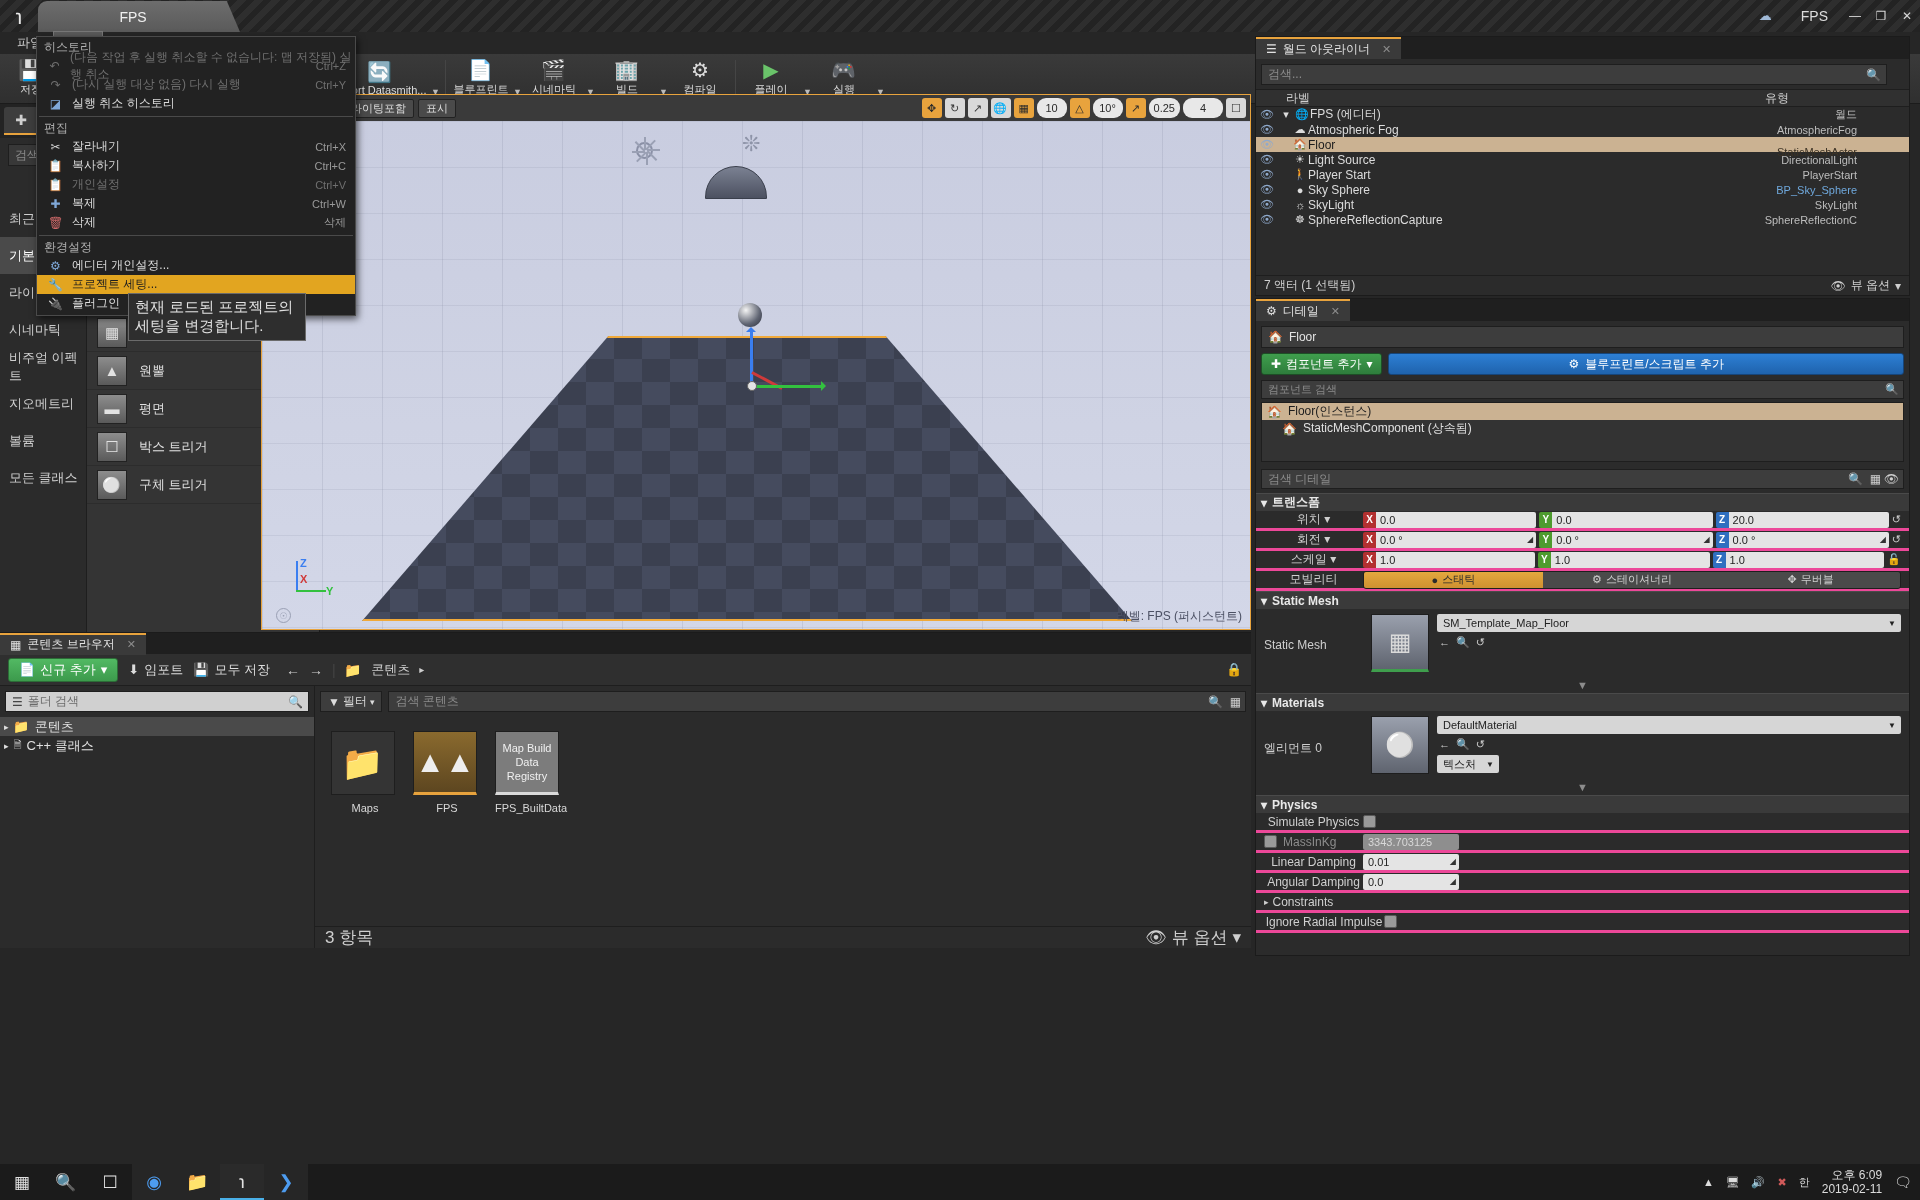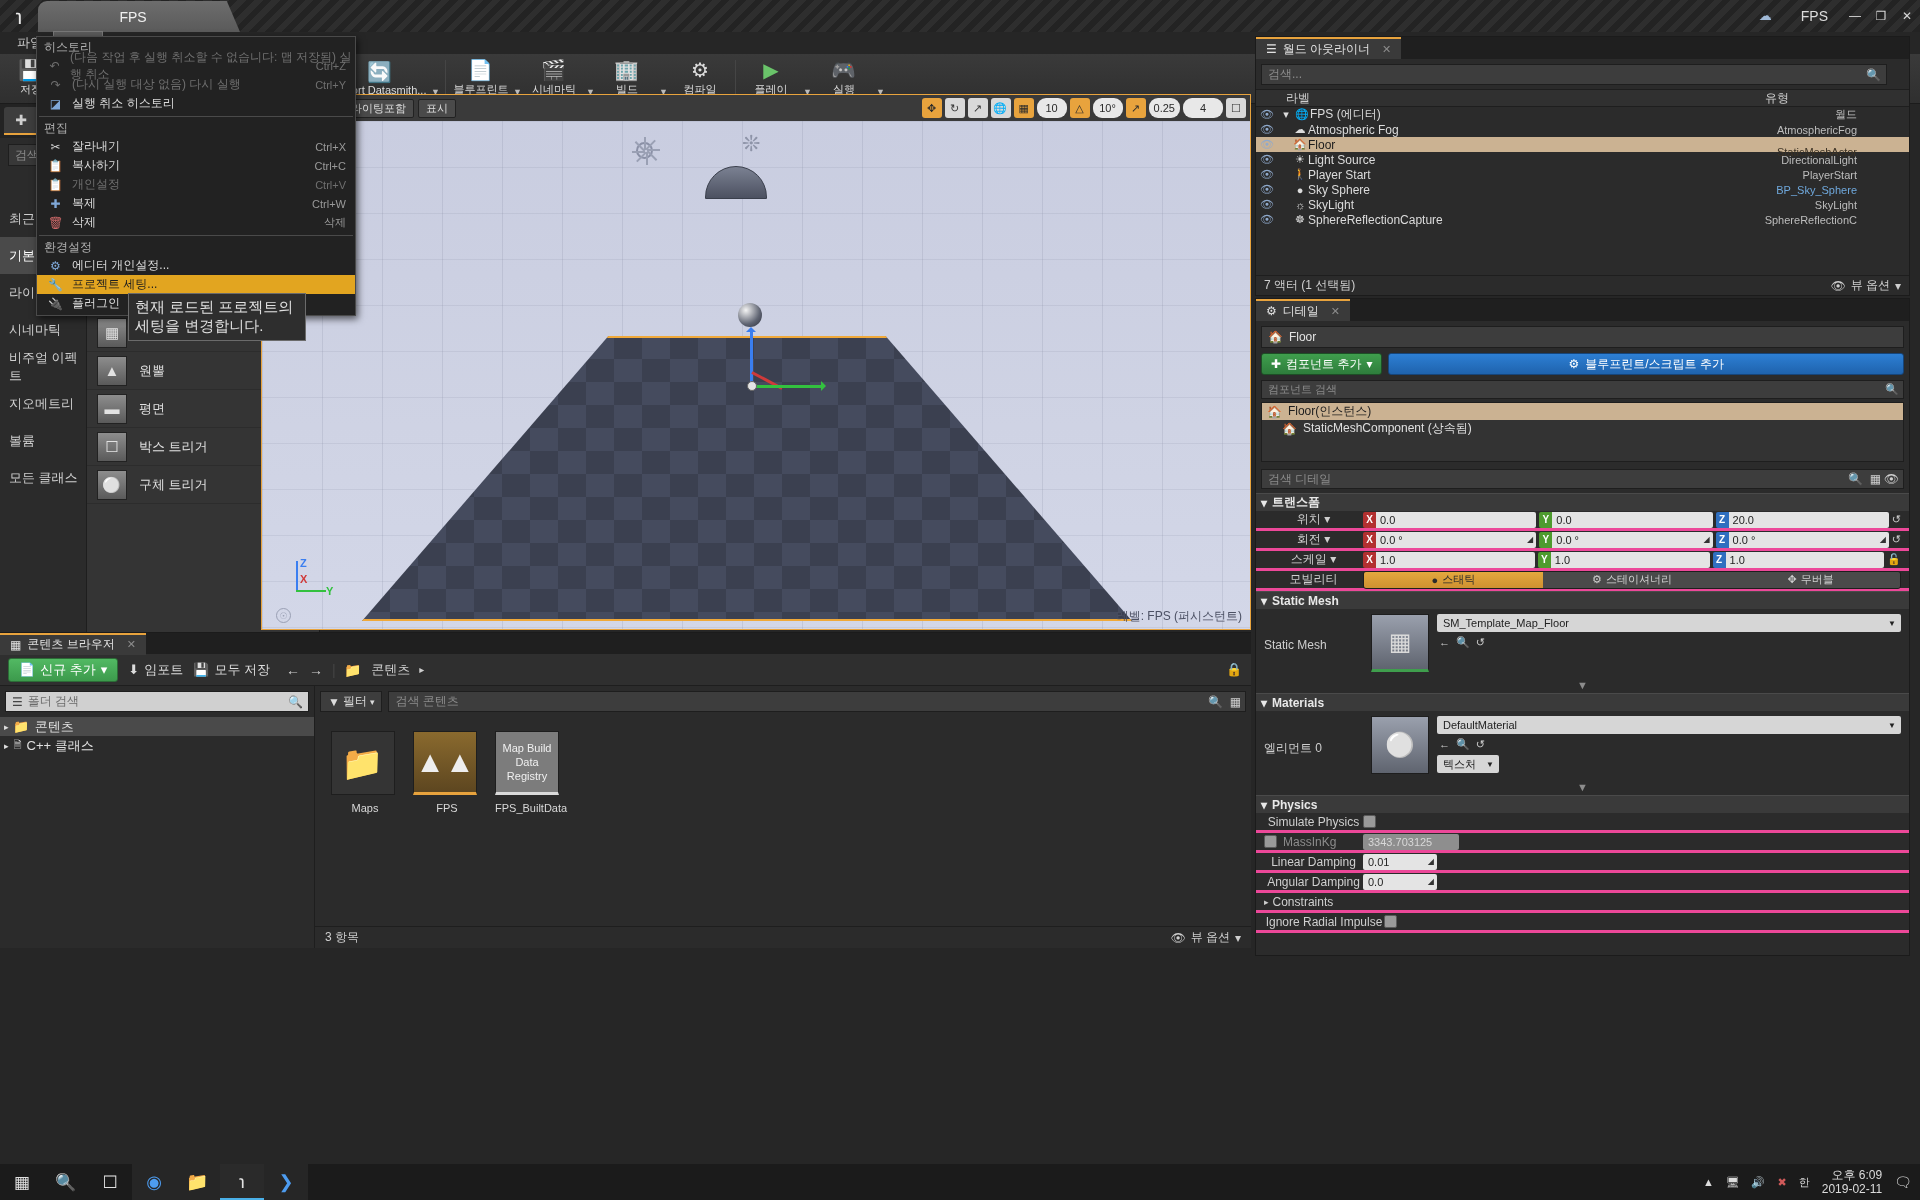--- a/index.html
+++ b/index.html
@@ -203,21 +203,21 @@
   .asset-ctl { flex:1; display:flex; flex-direction:column; gap:4px; }
   .combo { height:18px; background:#d6d6d6; color:#222; font-size:11px; display:flex;
       align-items:center; padding:0 6px; border-radius:2px; position:relative; }
   .combo .cv { position:absolute; right:5px; font-size:8px; }
   .mini-row { display:flex; gap:6px; color:#cfcfcf; font-size:11px; padding-left:2px; }
   .collapse-arrow { text-align:center; color:#8c8c8c; font-size:11px; padding:2px 0; }
   .chk { width:13px; height:13px; background:#9a9a9a; border:1px solid #5a5a5a; border-radius:2px; }
   .chk.on { background:#e8e8e8; color:#2d6fd0; font-size:10px; display:flex;
       align-items:center; justify-content:center; }
   .txtfield { height:16px; background:#e4e4e4; color:#222; font-size:11px; display:flex;
-      align-items:center; padding:0 5px; border-radius:2px; width:74px; position:relative; }
+      align-items:center; padding:0 5px; border-radius:2px; width:96px; position:relative; }
   .txtfield.dim { background:#8e8e8e; color:#d8d8d8; width:96px; }
   .txtfield .knob { position:absolute; right:3px; color:#333; font-size:8px; }
 
   
   .cbrowser { position:absolute; left:0; top:632px; width:1251px; height:316px;
       background:#2b2b2b; border-top:1px solid #1b1b1b; }
   .cb-tabbar { height:21px; background:#1f1f1f; display:flex; align-items:center; }
   .cb-toolbar { height:32px; display:flex; align-items:center; gap:10px; padding:0 8px;
       background:#2f2f2f; border-bottom:1px solid #1e1e1e; }
   .cb-add { height:24px; padding:0 10px; background:linear-gradient(#52b963,#3c9a4c);
@@ -248,21 +248,21 @@
   .tile .timg { width:64px; height:64px; border:1px solid #1e1e1e;
       display:flex; align-items:center; justify-content:center; font-size:12px; text-align:center; }
   .tile .timg.folder { background:#343434; color:#c9c9c9; font-size:34px; }
   .tile .timg.fps { background:linear-gradient(#8a6a2e,#5d4620); color:#eee; font-size:30px;
       border-bottom:3px solid #e8a33d; }
   .tile .timg.reg { background:#7c7c7c; color:#f0f0f0; font-size:11px; line-height:14px;
       border-bottom:3px solid #dadada; }
   .tile .tlbl { text-align:center; font-size:11px; color:#d8d8d8; margin-top:7px; }
   .cb-foot { position:absolute; left:0; bottom:0; width:100%; height:22px; background:#2b2b2b;
       border-top:1px solid #1e1e1e; display:flex; align-items:center; padding:0 10px;
-      font-size:12px; color:#cfcfcf; }
+      font-size:17px; color:#cfcfcf; }
   .cb-foot .right { margin-left:auto; display:flex; align-items:center; gap:5px; }
 
   
   .dropdown { position:absolute; left:36px; top:36px; width:320px; background:#222;
       border:1px solid #4a4a4a; z-index:60; padding:2px 0; box-shadow:2px 3px 7px rgba(0,0,0,.6); }
   .dd-head { height:17px; display:flex; align-items:center; padding-left:7px;
       color:#b0b0b0; font-size:12px; }
   .dd-item { height:19px; display:flex; align-items:center; padding-left:10px;
       color:#dcdcdc; font-size:12px; gap:8px; position:relative; }
   .dd-item.dim { color:#6f6f6f; }

